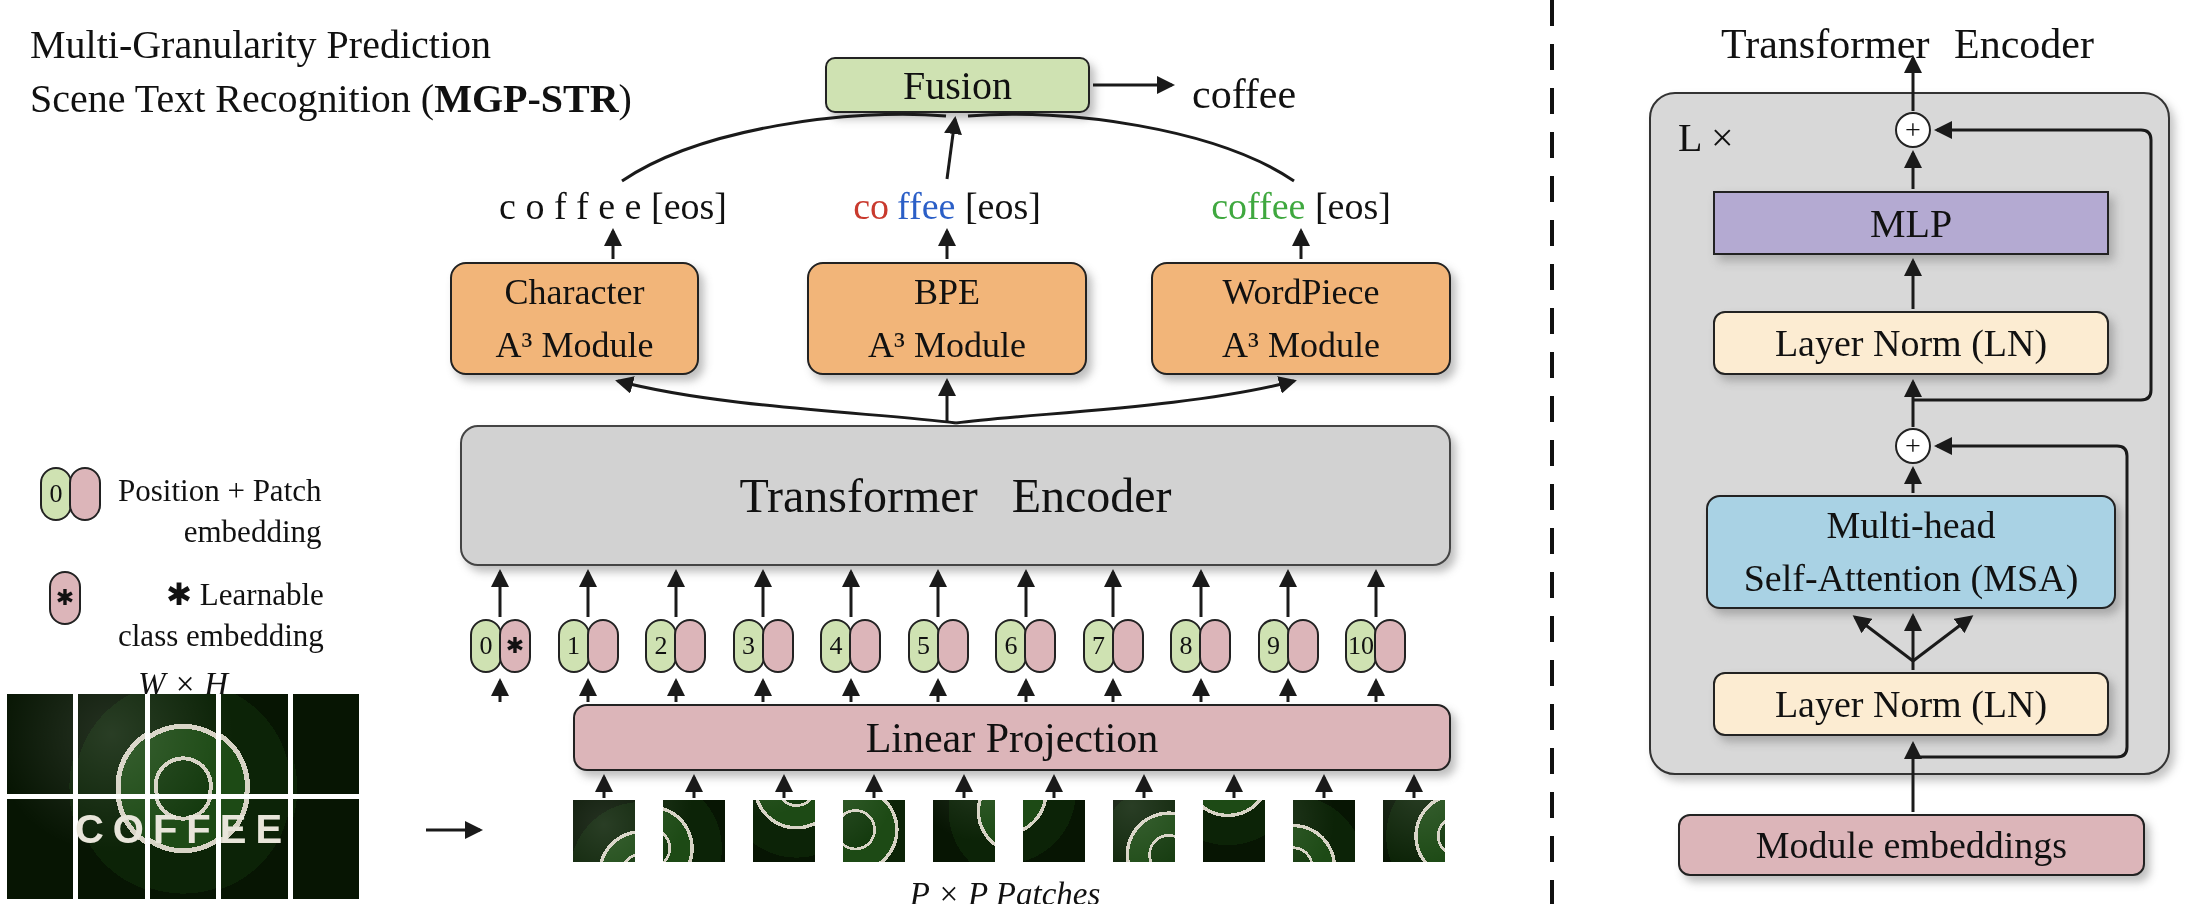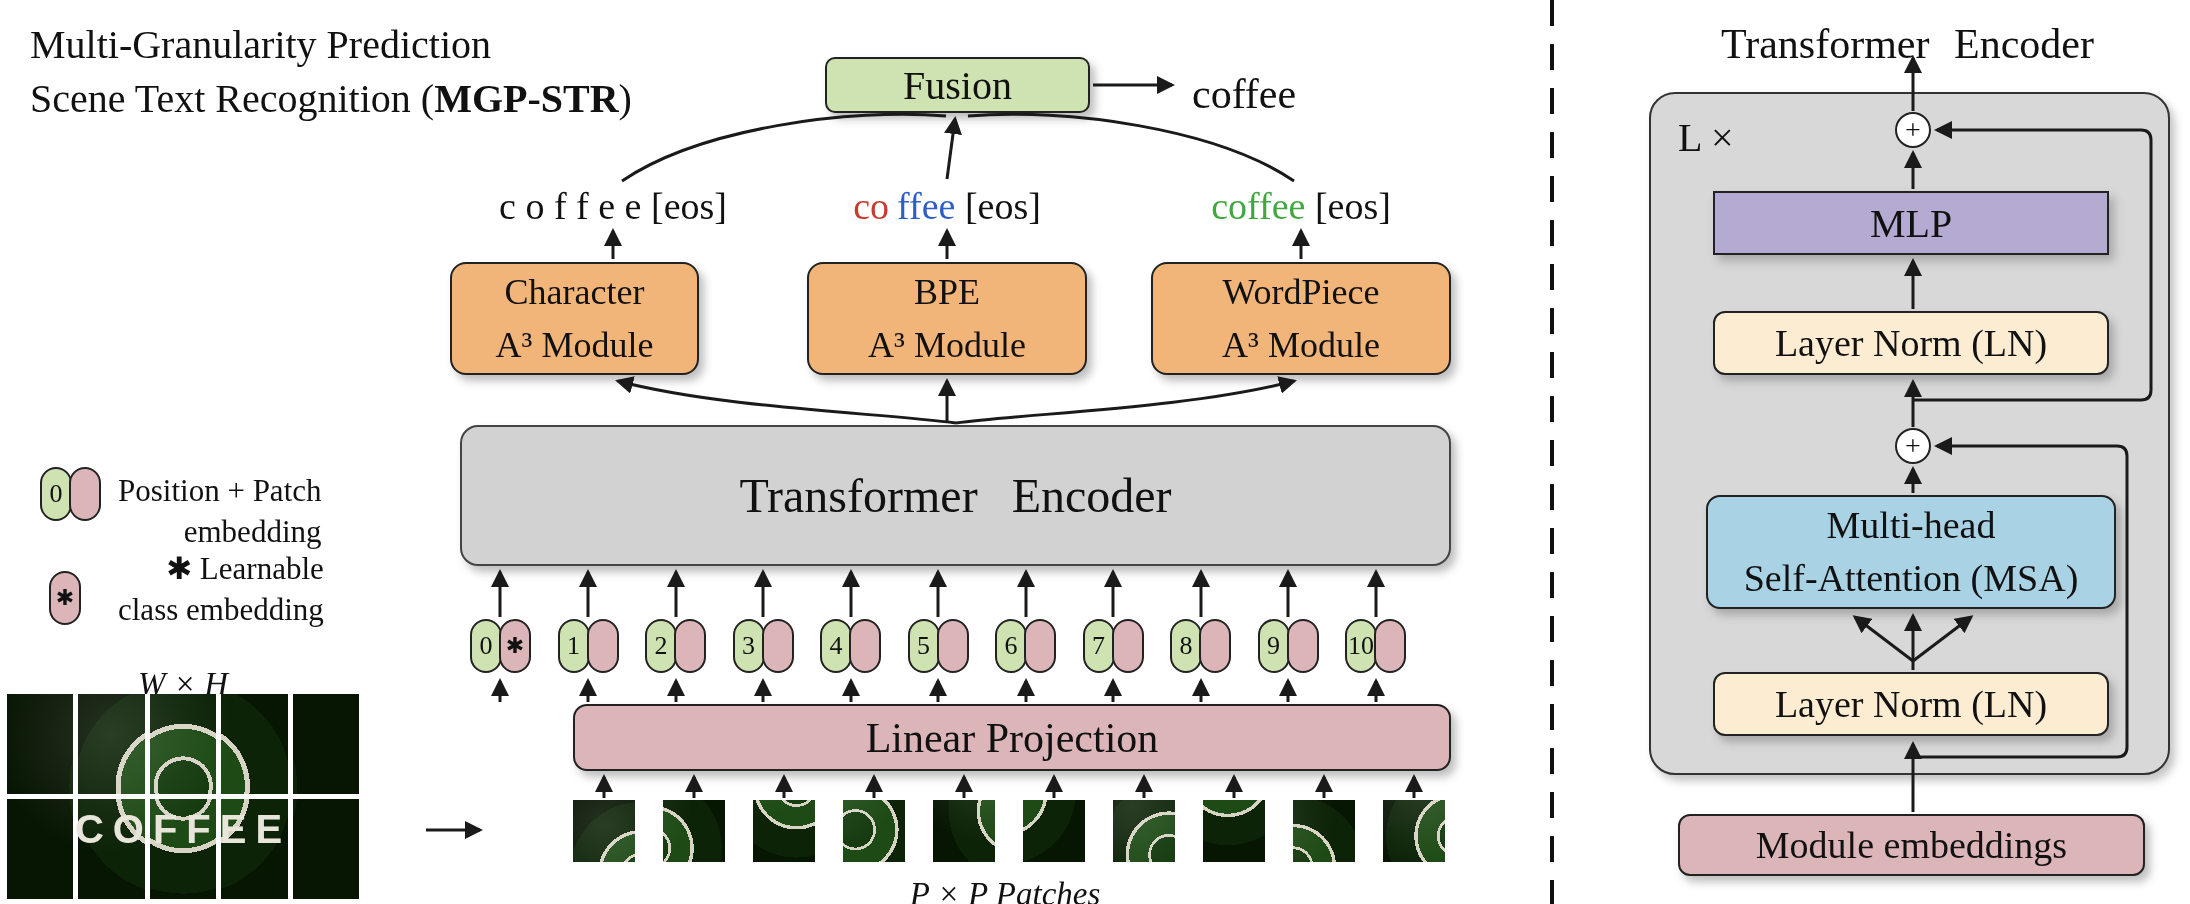--- a/index.html
+++ b/index.html
@@ -66,21 +66,21 @@
 
   .caption { font-size:33px; text-align:center;font-style:italic; }
   .patches-caption { left:735px; top:866px; width:540px; }
   .photo-caption { left:7px; top:656px; width:352px; }
 
   
   .legend-pills { left:40px; top:467px; display:flex; position:absolute; }
   .legend-pill-2 { left:52px; top:571px; position:absolute; }
   .legend-text { font-size:31px; line-height:1.32;text-align:right; }
   .legend-text-1 { left:118px; top:461px; }
-  .legend-text-2 { left:118px; top:539px;font-family:Liberation Serif, serif; }
+  .legend-text-2 { left:118px; top:565px; }
 
   
   :root { --logo:
     radial-gradient(circle at 30% 20%, rgba(255,255,255,0.12), transparent 40%),
     radial-gradient(circle at 50% 46%, #143a0e 0 13%, #d7d3c5 13% 15%, #1d4a15 15% 29%,
                     #d7d3c5 29% 31.5%, #0c2307 31.5% 52%, #071503 52% 100%); }
   .photo { left:7px; top:694px; width:352px; height:205px; position:absolute;
            display:grid; grid-template-columns:repeat(5,1fr); grid-template-rows:1fr 1fr;
            gap:5px; background:#fff; overflow:hidden; }
   .photo-cell { background-color:#0b1d06; background-image:var(--logo);

